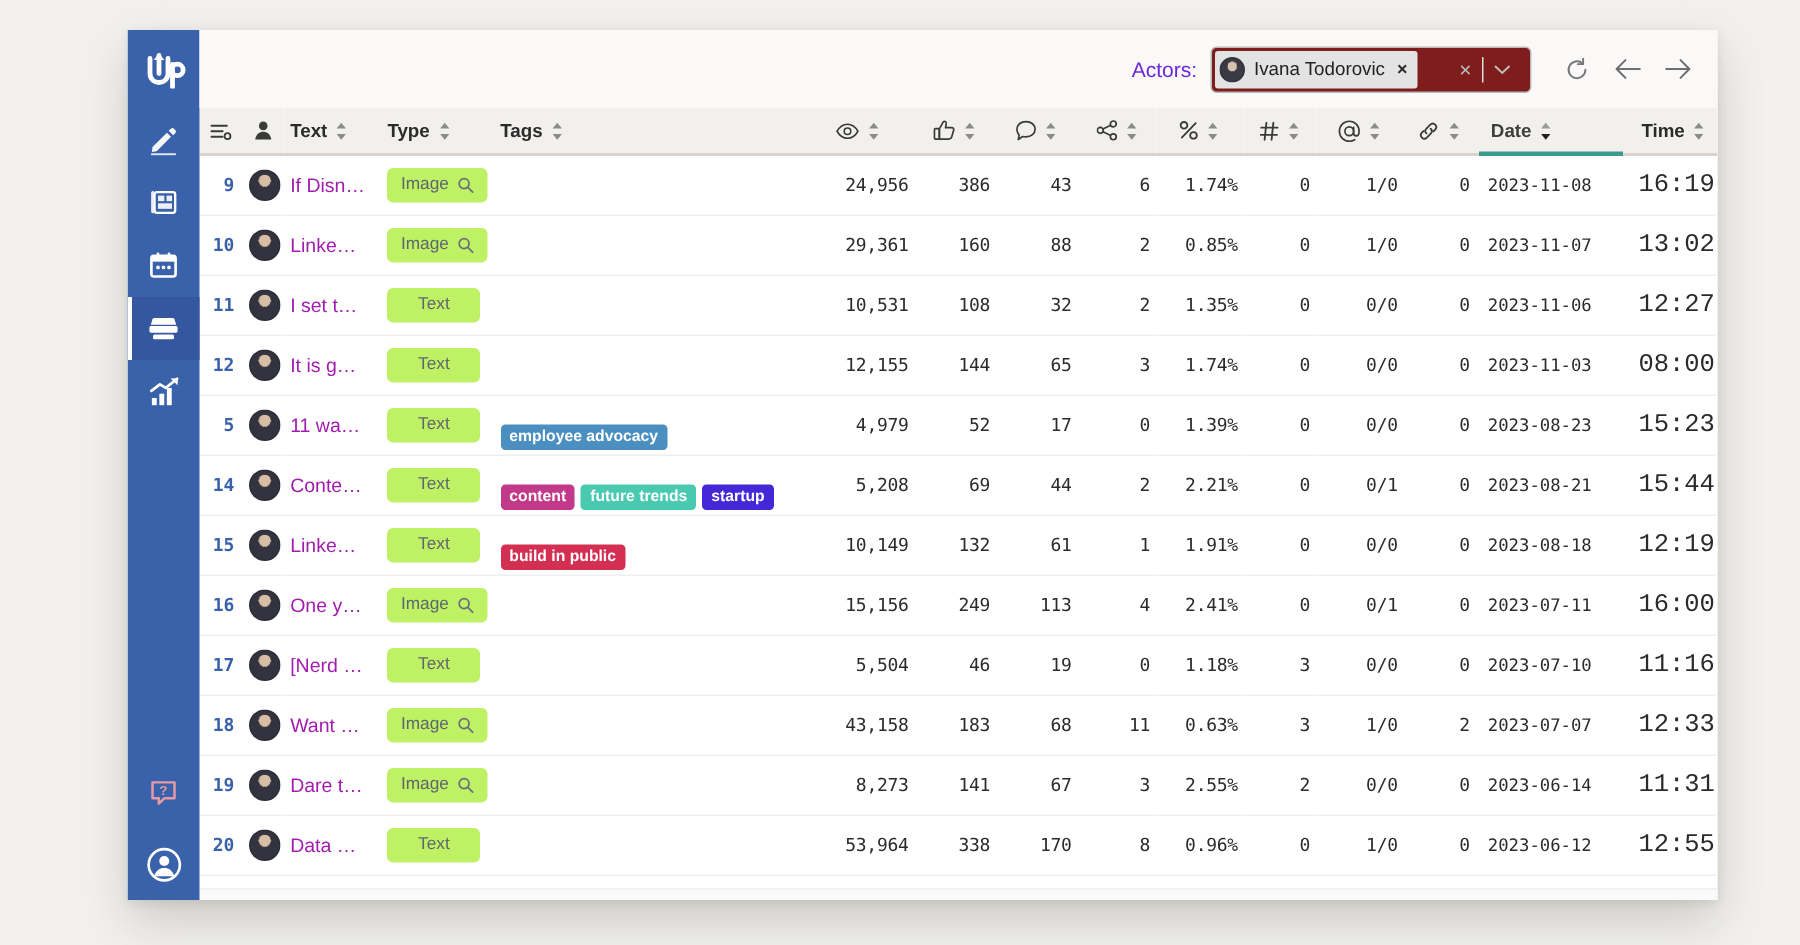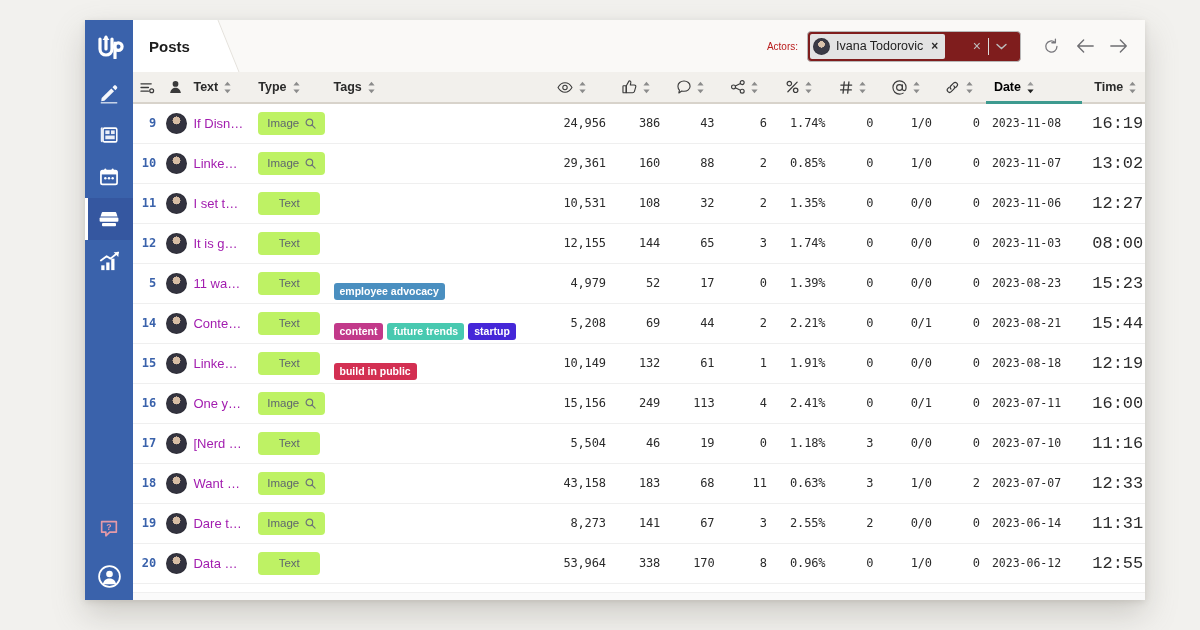--- a/index.html
+++ b/index.html
@@ -85,21 +85,21 @@
     transform: skewX(22deg);
     border-right: 1px solid #e4e1db;
     z-index: -1;
   }
   .topbar-spacer { flex: 1; }
 
   .actors-area {
     display: flex; align-items: center; gap: 9px;
     padding-right: 14px;
   }
-  .actors-label { font-size: 10px; color: #b91c1c; }
+  .actors-label { font-size: 14px; color: #6d28d9; }
   .actor-select {
     display: flex; align-items: center;
     height: 31px;
     border: 1px solid #b8b8b8;
     border-radius: 4px;
     background: #7f1d1d;
     padding: 0 2px 0 2px;
     min-width: 214px;
     cursor: text;
   }
@@ -143,21 +143,21 @@
     background: #f2f0ec;
     height: 31px;
     border-bottom: 2px solid #d8d3cb;
     font-size: 12.5px; font-weight: bold; color: #2b2b2b;
     padding: 0 4px;
     vertical-align: middle;
     white-space: nowrap;
     cursor: pointer;
     position: relative;
   }
-  th.sorted-active { color: #000000; }
+  th.sorted-active { color: #404040; }
   th.sorted-active::after {
     content: ""; position: absolute; left: 2px; right: 2px; bottom: -2px;
     height: 3px; background: #3d9a8f;
   }
   .th-in { display: flex; align-items: center; gap: 5px; }
   .th-in.center { justify-content: center; }
   .sort-ic { display: inline-flex; flex-direction: column; line-height: 0; }
 
   tbody td {
     height: 40px;
@@ -295,23 +295,20 @@
           <circle cx="12" cy="9.6" r="3.2" fill="#fff"></circle>
           <path d="M5.6 19.4 C6.6 15.6 9 14 12 14 C15 14 17.4 15.6 18.4 19.4 Z" fill="#fff"></path>
         </svg>
       </div>
     </div>
   </div>
 
   <div class="main">
 
     <div class="topbar">
-      <div class="tab">
-        <span>Posts</span>
-      </div>
       <div class="topbar-spacer"></div>
 
       <div class="actors-area">
         <span class="actors-label">Actors:</span>
         <div class="actor-select">
           <span class="actor-chip">
             <span class="chip-avatar"></span>
             <span>Ivana Todorovic</span>
             <span class="chip-x">×</span>
           </span>

